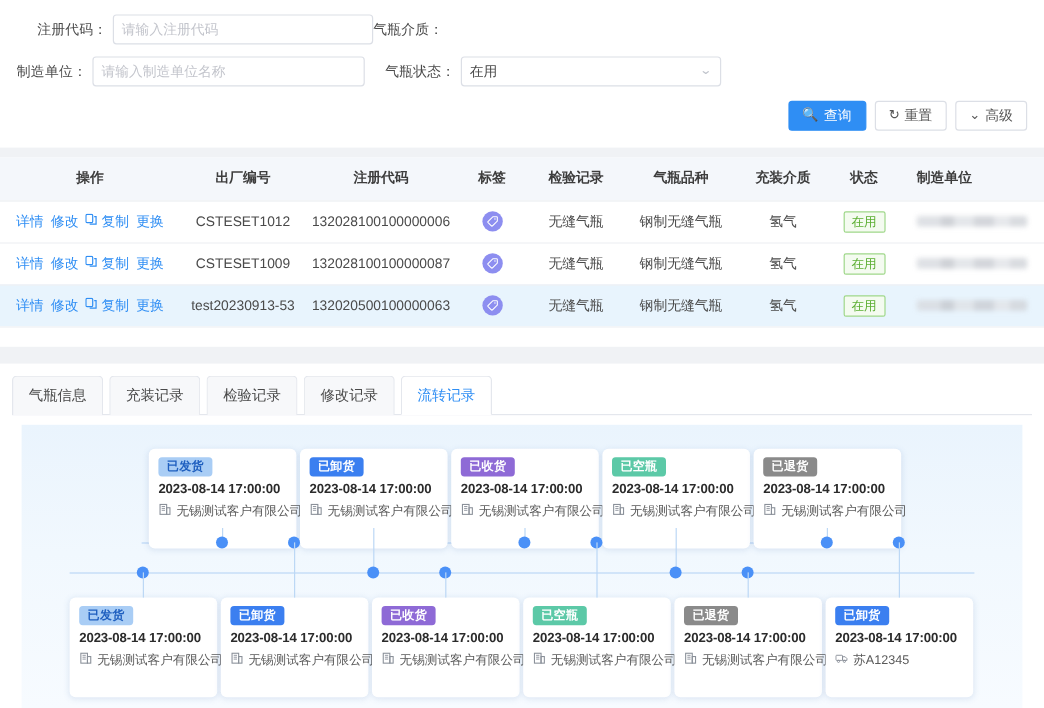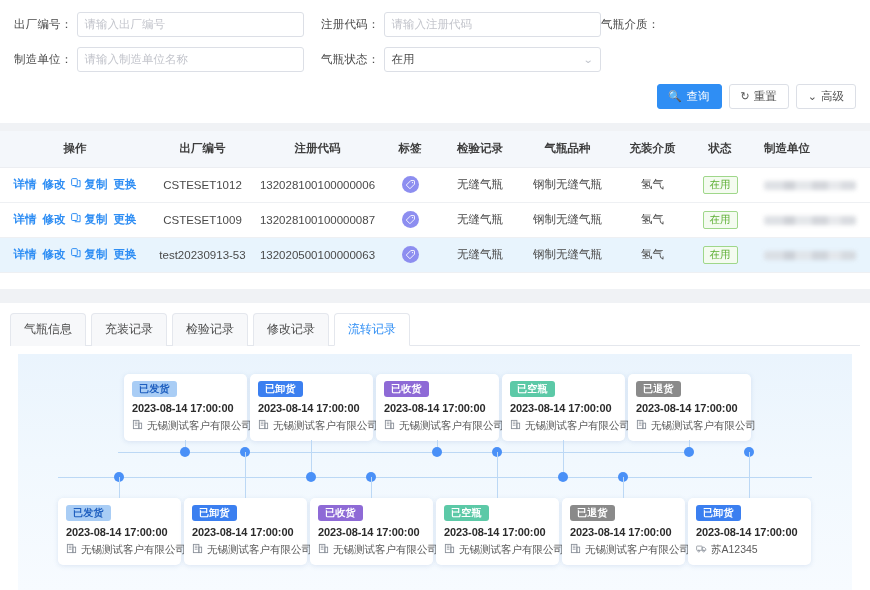--- a/index.html
+++ b/index.html
@@ -50,21 +50,21 @@
   thead th {
     background: #f4f7fb; height: 36px; font-size: 11.5px; font-weight: 600;
     color: #3d3d3d; text-align: center; border-bottom: 1px solid #eceef2;
   }
   tbody td {
     height: 35px; font-size: 11.5px; color: #4a4a4a; text-align: center;
     border-bottom: 1px solid #eef0f3;
   }
   tbody tr.sel td { background: #e8f4fd; }
   .acts { display: flex; gap: 6px; justify-content: center; align-items: center; }
-  .act { color: #2f8ef4; cursor: pointer; white-space: nowrap; font-size: 11.5px; font-weight: bold; }
+  .act { color: #2f8ef4; cursor: pointer; white-space: nowrap; font-size: 11.5px; }
   .tag-ic {
     width: 17px; height: 17px; border-radius: 50%; background: #8d8ef0;
     display: inline-flex; align-items: center; justify-content: center;
     color: #fff; font-size: 9px;
   }
   .pill {
     display: inline-block; padding: 1px 6px; font-size: 10.5px;
     border: 1px solid #9fd78a; color: #5daf34; background: #f4fbf0;
     border-radius: 2px;
   }
@@ -94,41 +94,37 @@
   .rail { position: absolute; height: 1px; background: #bcd8f5; }
   #rail-top { left: 100px; right: 160px; top: 98px; }
   #rail-bot { left: 40px; right: 40px; top: 123px; }
   .dot {
     position: absolute; width: 10px; height: 10px; border-radius: 50%;
     background: #4a90f7; margin-left: -5px; margin-top: -5px;
   }
   .stem { position: absolute; width: 1px; background: #bcd8f5; }
   .card {
     position: absolute; width: 123px; background: #fff; border-radius: 5px;
-    box-shadow: 0 1px 5px rgba(80,120,180,.16); padding: 7px 8px 8px 8px;
+    box-shadow: 0 1px 5px rgba(80,120,180,.16); padding: 7px 8px 24px 8px;
   }
   .badge {
     display: inline-block; padding: 1px 7px; font-size: 10px; color: #fff;
     border-radius: 3px; font-weight: 700; letter-spacing: .3px;
   }
   .c-date { font-size: 11px; font-weight: 700; color: #2b2b2b; margin-top: 5px;
             letter-spacing: -.1px; white-space: nowrap; }
   .c-org { font-size: 10.5px; color: #5a5a5a; margin-top: 5px;
            display: flex; align-items: center; gap: 4px; white-space: nowrap; }
   .c-org svg { flex: none; }
 </style>
 </head>
 <body>
 
 <div class="panel" id="search-panel">
   <div class="filter-row">
-    <div class="field c1">
-      <span class="field-label">出厂编号：</span>
-      <div class="field-input">请输入出厂编号</div>
-    </div>
     <div class="field c2">
       <span class="field-label">注册代码：</span>
       <div class="field-input">请输入注册代码</div>
     </div>
     <div class="field c3">
       <span class="field-label">气瓶介质：</span>
     </div>
   </div>
   <div class="filter-row">
     <div class="field c1">

